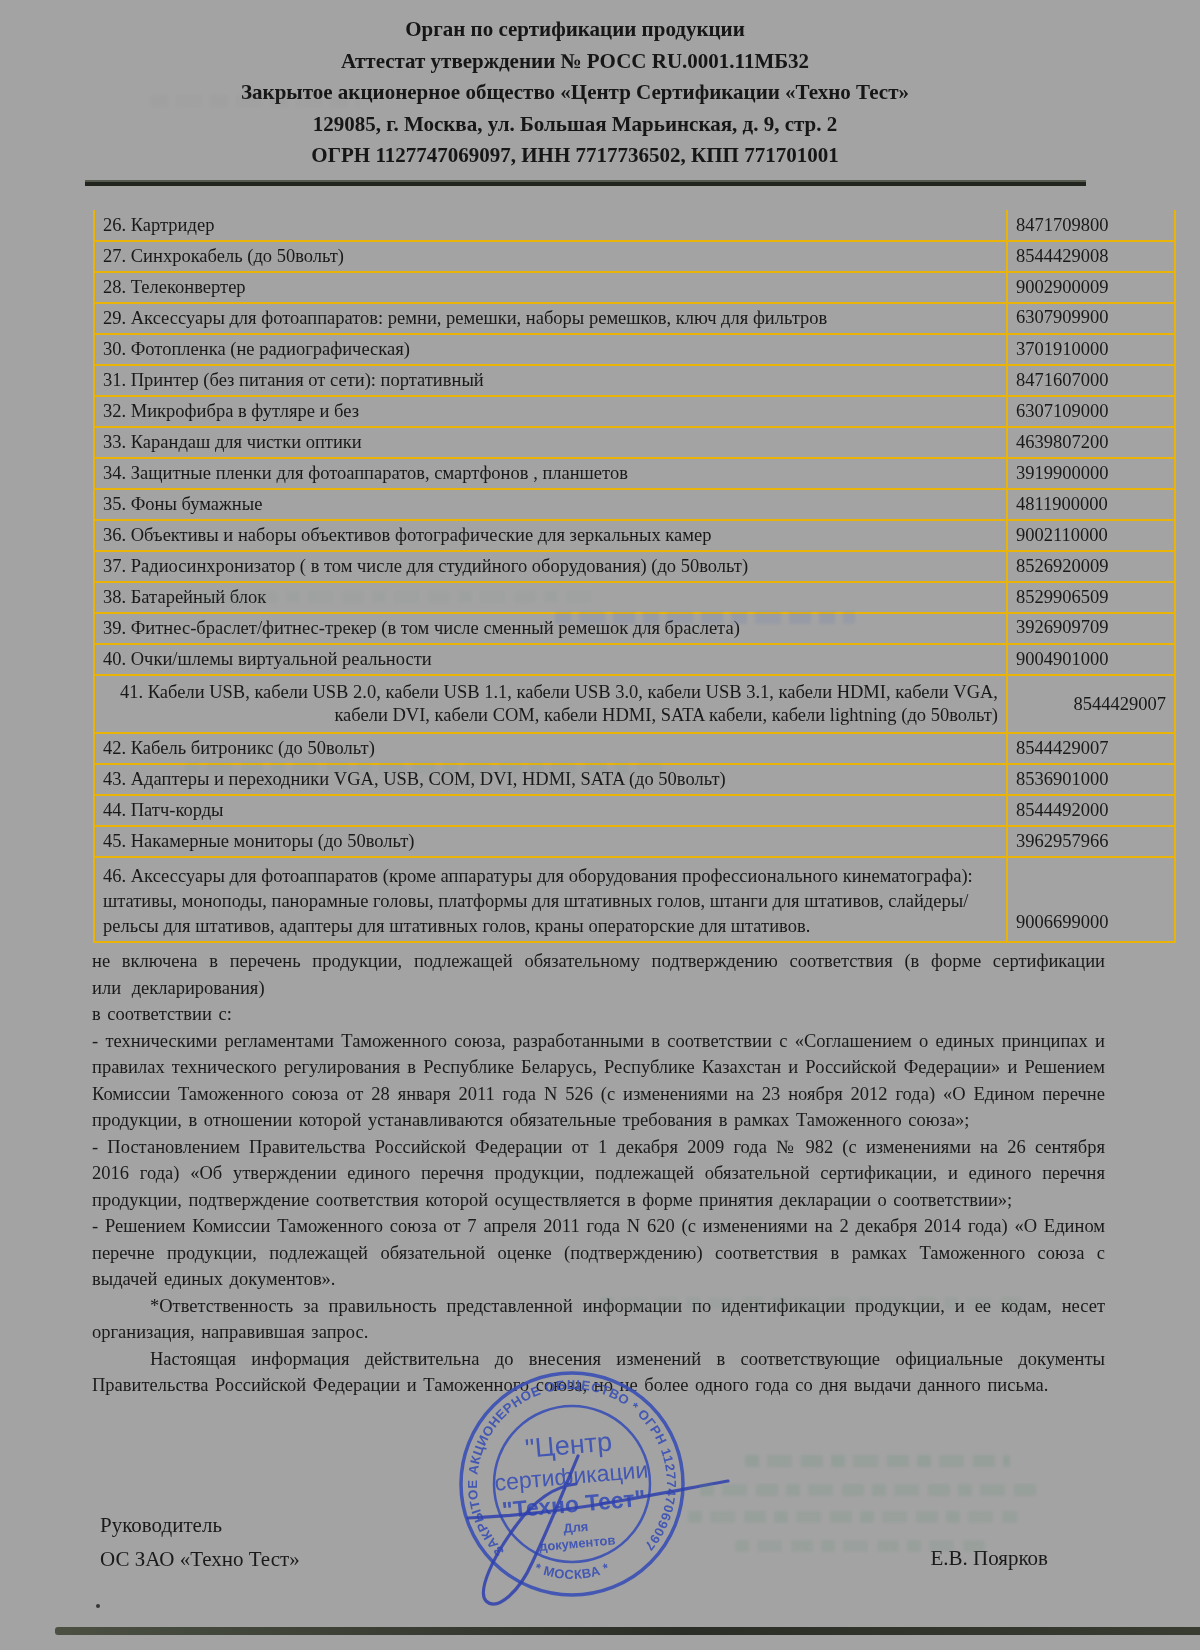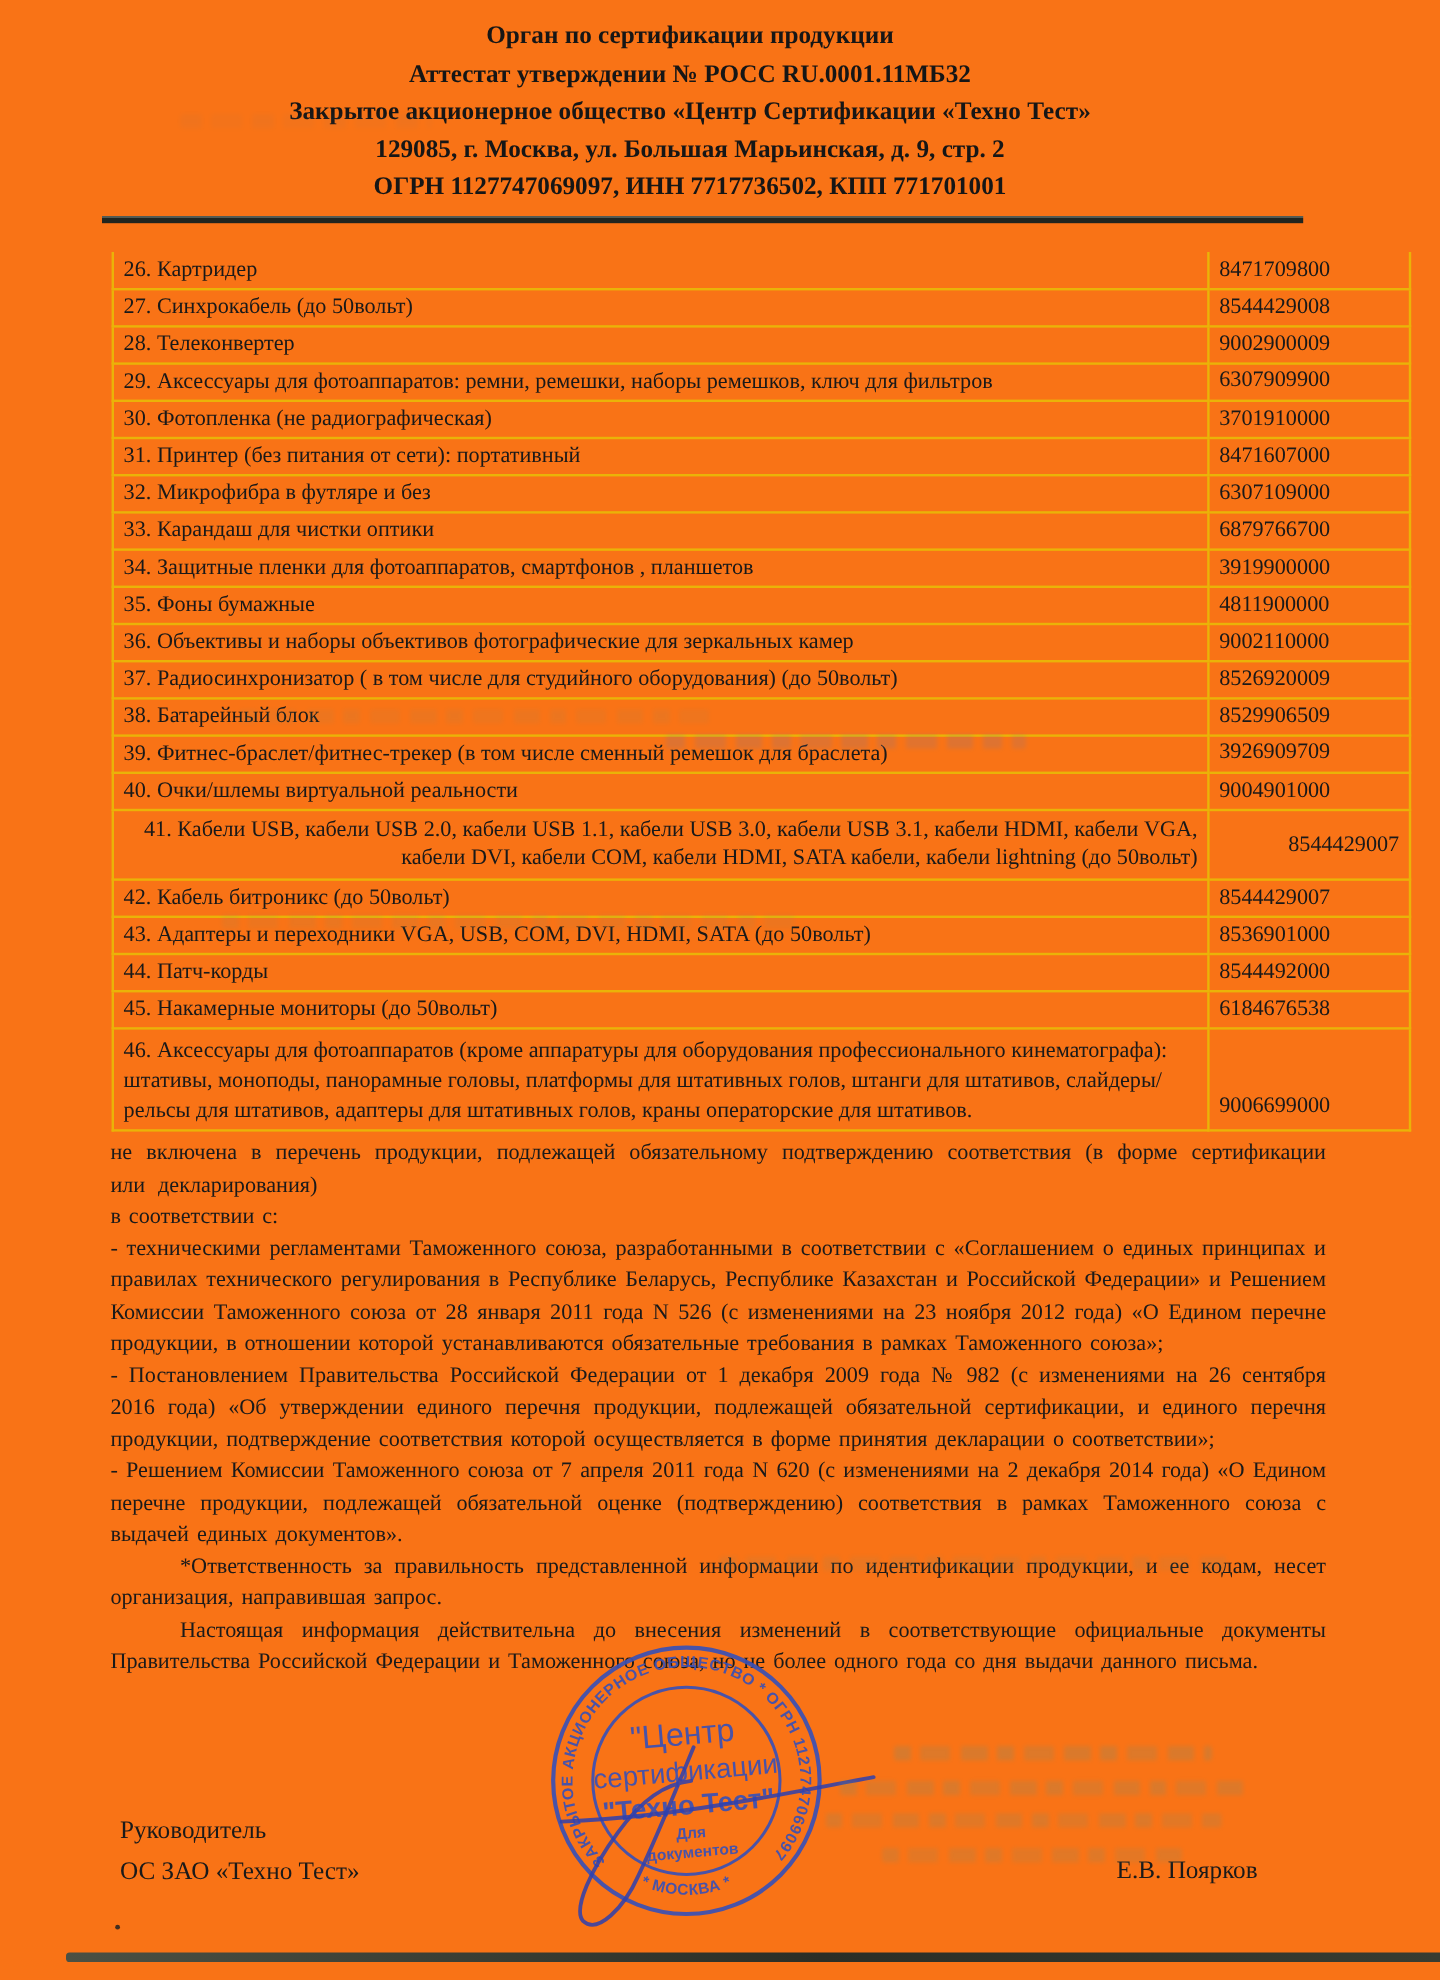--- a/index.html
+++ b/index.html
@@ -1,21 +1,21 @@
 <!DOCTYPE html>
 <html lang="ru"><head>
 <meta charset="utf-8">
 <style>
   html,body{margin:0;padding:0;}
   body{background:#e8e8e6;}
   .page{
     position:relative;
     width:1200px;height:1650px;
     margin:0 auto;
-    background:#f97316;
+    background:#a3a3a3;
     overflow:hidden;
     font-family:"Liberation Serif","DejaVu Serif",serif;
     color:#1c1c1c;
   }
   
   .letterhead{
     position:absolute;top:14px;left:0;width:1150px;
     text-align:center;font-weight:bold;font-size:21px;line-height:31.5px;
     color:#161616;
   }
@@ -133,21 +133,21 @@
       <tr>
           <td class="name">31. Принтер (без питания от сети): портативный</td>
           <td class="code">8471607000</td>
         </tr>
       <tr>
           <td class="name">32. Микрофибра в футляре и без</td>
           <td class="code">6307109000</td>
         </tr>
       <tr>
           <td class="name">33. Карандаш для чистки оптики</td>
-          <td class="code">6879766700</td>
+          <td class="code">4639807200</td>
         </tr>
       <tr>
           <td class="name">34. Защитные пленки для фотоаппаратов, смартфонов , планшетов</td>
           <td class="code">3919900000</td>
         </tr>
       <tr>
           <td class="name">35. Фоны бумажные</td>
           <td class="code">4811900000</td>
         </tr>
       <tr>
@@ -181,21 +181,21 @@
       <tr>
           <td class="name">43. Адаптеры и переходники VGA, USB, COM, DVI, HDMI, SATA (до 50вольт)</td>
           <td class="code">8536901000</td>
         </tr>
       <tr>
           <td class="name">44. Патч-корды</td>
           <td class="code">8544492000</td>
         </tr>
       <tr>
           <td class="name">45. Накамерные мониторы (до 50вольт)</td>
-          <td class="code">6184676538</td>
+          <td class="code">3962957966</td>
         </tr>
       <tr class="row-tall">
           <td class="name">46. Аксессуары  для фотоаппаратов (кроме аппаратуры для оборудования профессионального кинематографа): штативы, моноподы, панорамные головы, платформы для штативных голов, штанги для штативов, слайдеры/рельсы для штативов, адаптеры для штативных голов, краны операторские для штативов.</td>
           <td class="code">9006699000</td>
         </tr>
     </tbody>
   </table>
 
   <div class="bodytext">
     <p class="clause-bold">не включена в перечень продукции, подлежащей обязательному подтверждению соответствия (в форме сертификации или декларирования)</p>

